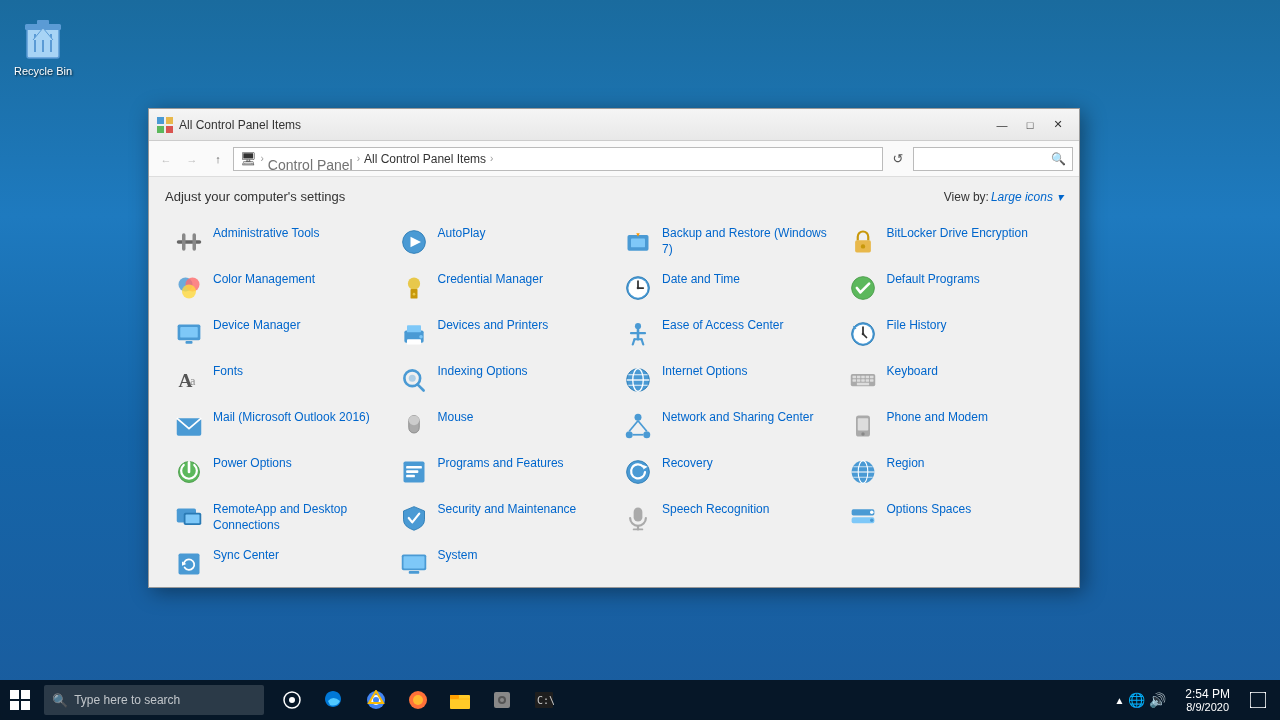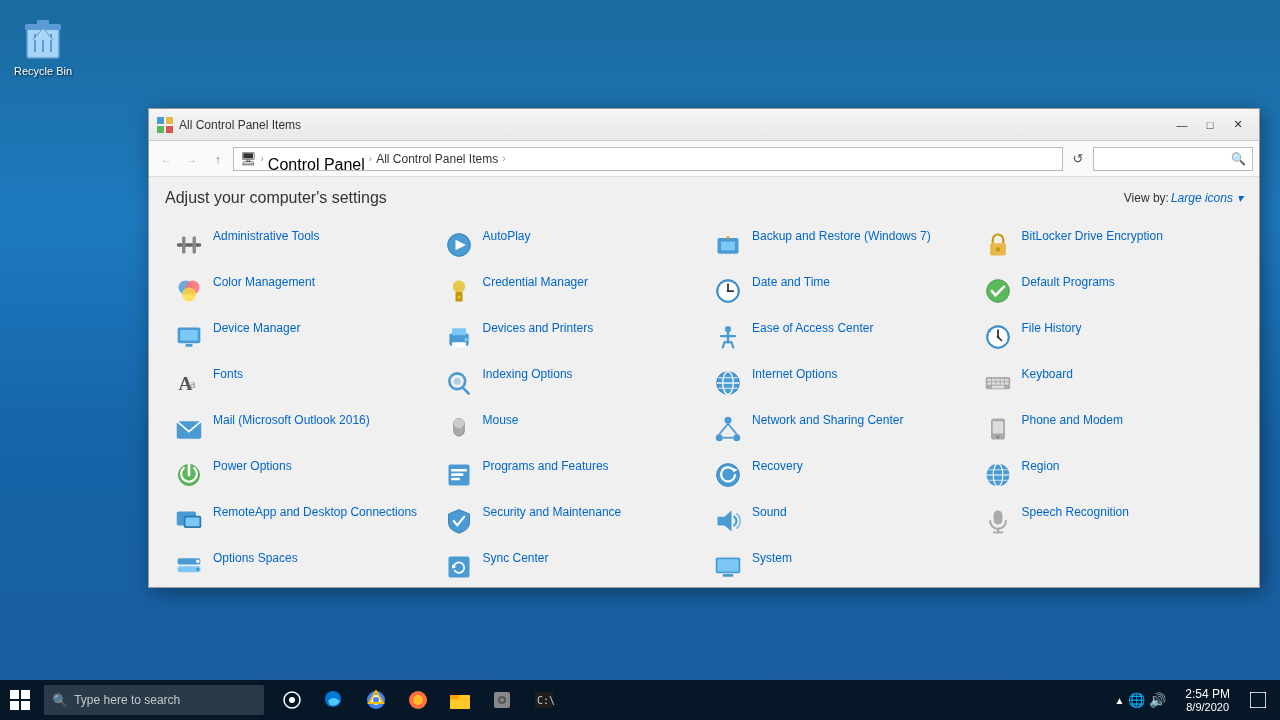--- a/index.html
+++ b/index.html
@@ -143,21 +143,21 @@
       align-items: center;
       justify-content: center;
       cursor: pointer;
     }
 
     
     .window {
       position: absolute;
       top: 108px;
       left: 148px;
-      width: 1112px;
+      width: 932px;
       height: 480px;
       background: #f0f0f0;
       border: 1px solid #999;
       box-shadow: 4px 4px 20px rgba(0,0,0,0.4);
       display: flex;
       flex-direction: column;
       border-radius: 0;
     }
 
     
@@ -282,21 +282,21 @@
     .main-content::-webkit-scrollbar-thumb { background: #c0c0c0; border: 1px solid #999; }
 
     
     .top-bar {
       display: flex;
       align-items: center;
       justify-content: space-between;
       margin-bottom: 16px;
     }
     .adjust-text {
-      font-size: 16px;
+      font-size: 13px;
       color: #333;
     }
     .view-by {
       display: flex;
       align-items: center;
       gap: 2px;
       font-size: 12px;
       color: #333;
     }
     .view-by-dropdown {
@@ -373,21 +373,21 @@
       </div>
     </div>
 
     <div class="address-bar">
       <button class="nav-btn disabled">←</button>
       <button class="nav-btn disabled">→</button>
       <button class="nav-btn">↑</button>
       <div class="address-path">
         <span style="font-size:13px;">🖥</span>
         <span class="breadcrumb-sep">›</span>
-        <span style="color:#000000;font-size:16px;cursor:pointer;margin-top:12px;">Control Panel</span>
+        <span style="color:#737373;font-size:14px;cursor:pointer;margin-top:12px;">Control Panel</span>
         <span class="breadcrumb-sep">›</span>
         <span style="color:#333;font-size:12px;">All Control Panel Items</span>
         <span class="breadcrumb-sep">›</span>
       </div>
       <button class="nav-btn address-refresh">↺</button>
       <div class="search-box">
         <input type="text" style="">
         <span class="search-icon">🔍</span>
       </div>
     </div>
@@ -683,30 +683,20 @@
                 <svg viewBox="0 0 32 32" width="28" height="28">
                   <path d="M16 3 L28 8 L28 18 Q28 26 16 30 Q4 26 4 18 L4 8 Z" fill="#4a9ad4" stroke="#2a7ab4" stroke-width="1"></path>
                   <polyline points="10,16 14,21 22,11" fill="none" stroke="white" stroke-width="2.5" stroke-linecap="round" stroke-linejoin="round"></polyline>
                 </svg>
               </div>
               <span class="item-label">Security and Maintenance</span>
             </div>
             <div class="item">
               <div class="item-icon">
                 <svg viewBox="0 0 32 32" width="28" height="28">
-                  <polygon points="4,11 12,11 20,4 20,28 12,21 4,21" fill="#4a9ad4"></polygon>
-                  <path d="M23 11 a6 6 0 0 1 0 10" fill="none" stroke="#4a9ad4" stroke-width="2.5" stroke-linecap="round"></path>
-                  <path d="M26 8 a10 10 0 0 1 0 16" fill="none" stroke="#4a9ad4" stroke-width="2" stroke-linecap="round" opacity="0.6"></path>
-                </svg>
-              </div>
-              <span class="item-label">Sound</span>
-            </div>
-            <div class="item">
-              <div class="item-icon">
-                <svg viewBox="0 0 32 32" width="28" height="28">
                   <rect x="11" y="4" width="10" height="16" rx="5" fill="#aaa"></rect>
                   <path d="M7 16 a9 9 0 0 0 18 0" fill="none" stroke="#aaa" stroke-width="2.5" stroke-linecap="round"></path>
                   <line x1="16" y1="25" x2="16" y2="29" stroke="#aaa" stroke-width="2.5" stroke-linecap="round"></line>
                   <line x1="11" y1="29" x2="21" y2="29" stroke="#aaa" stroke-width="2" stroke-linecap="round"></line>
                 </svg>
               </div>
               <span class="item-label">Speech Recognition</span>
             </div>
             <div class="item">
               <div class="item-icon">

